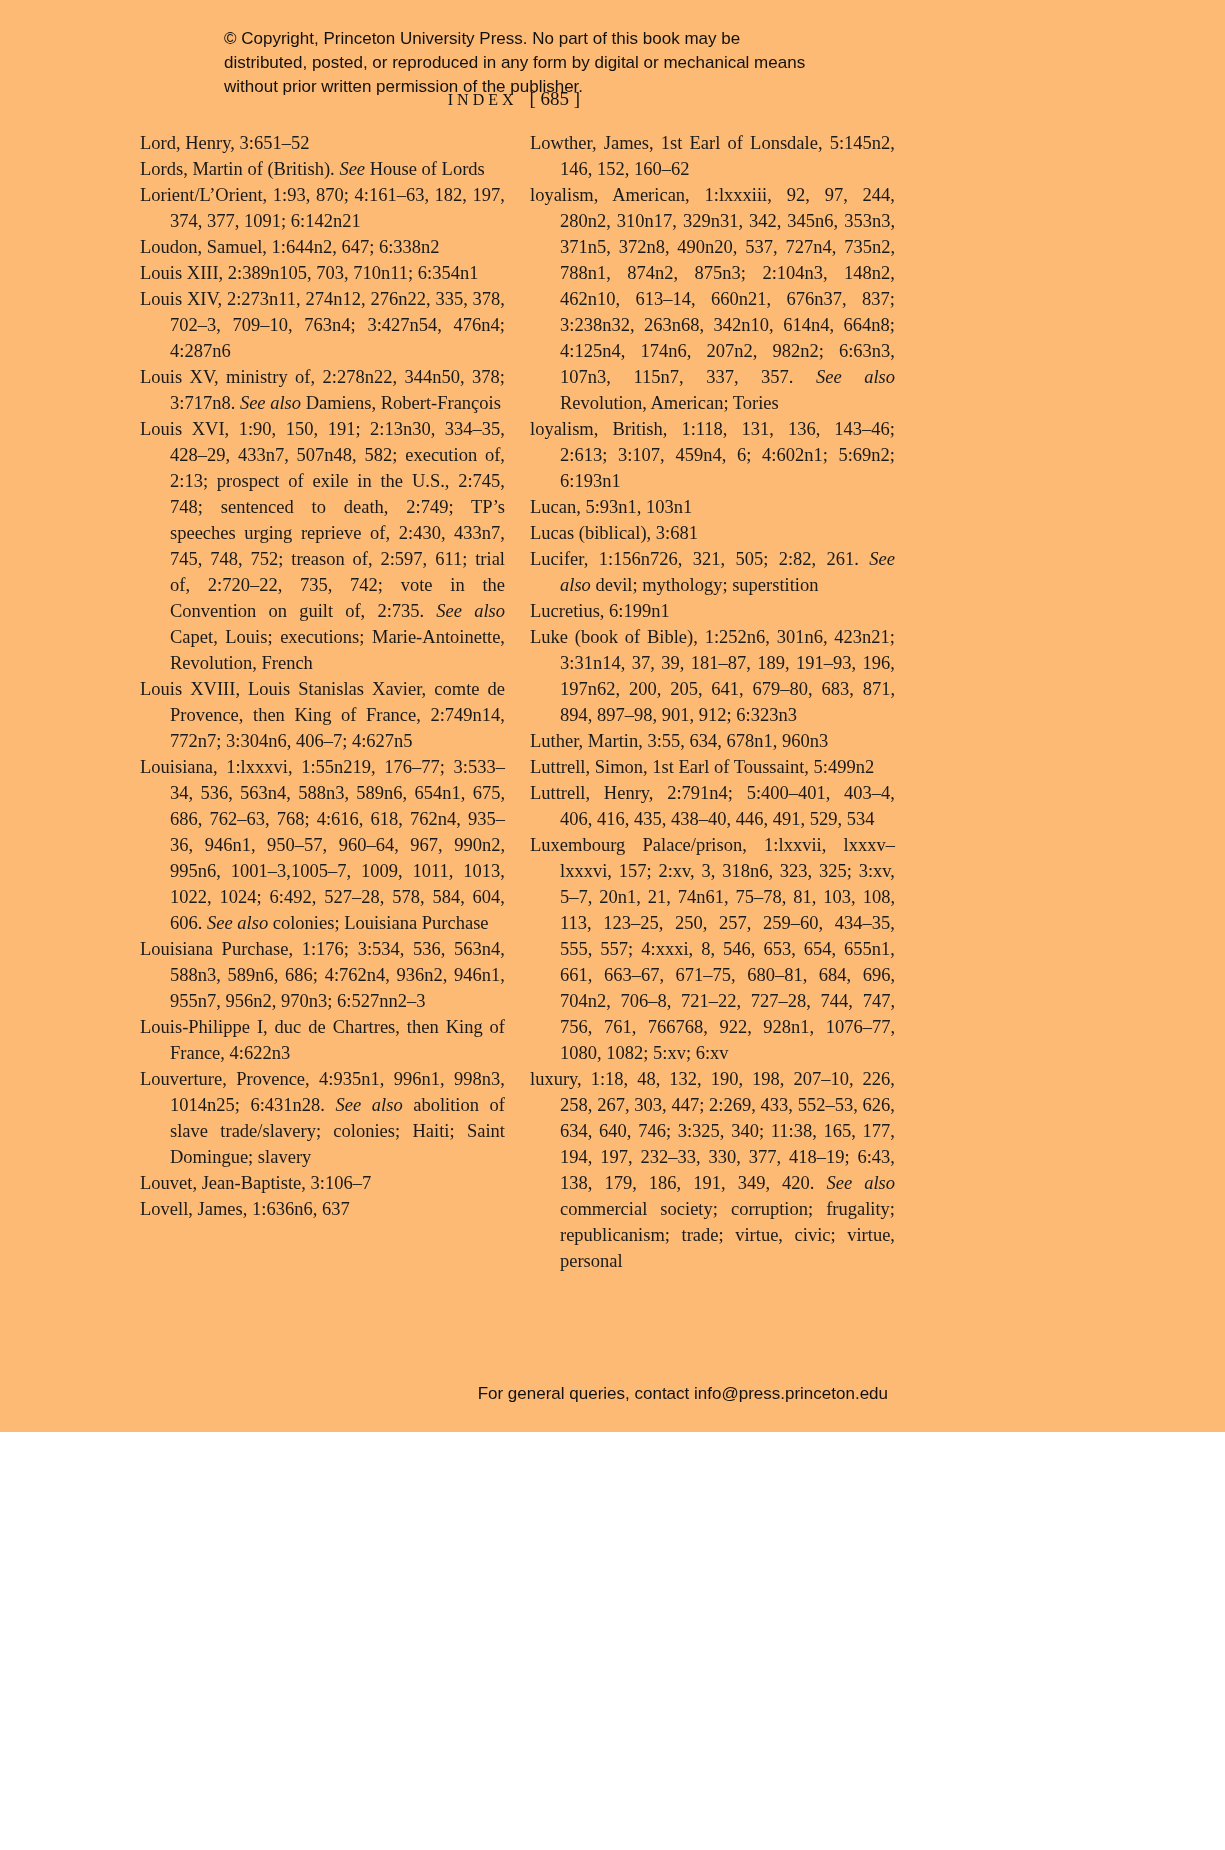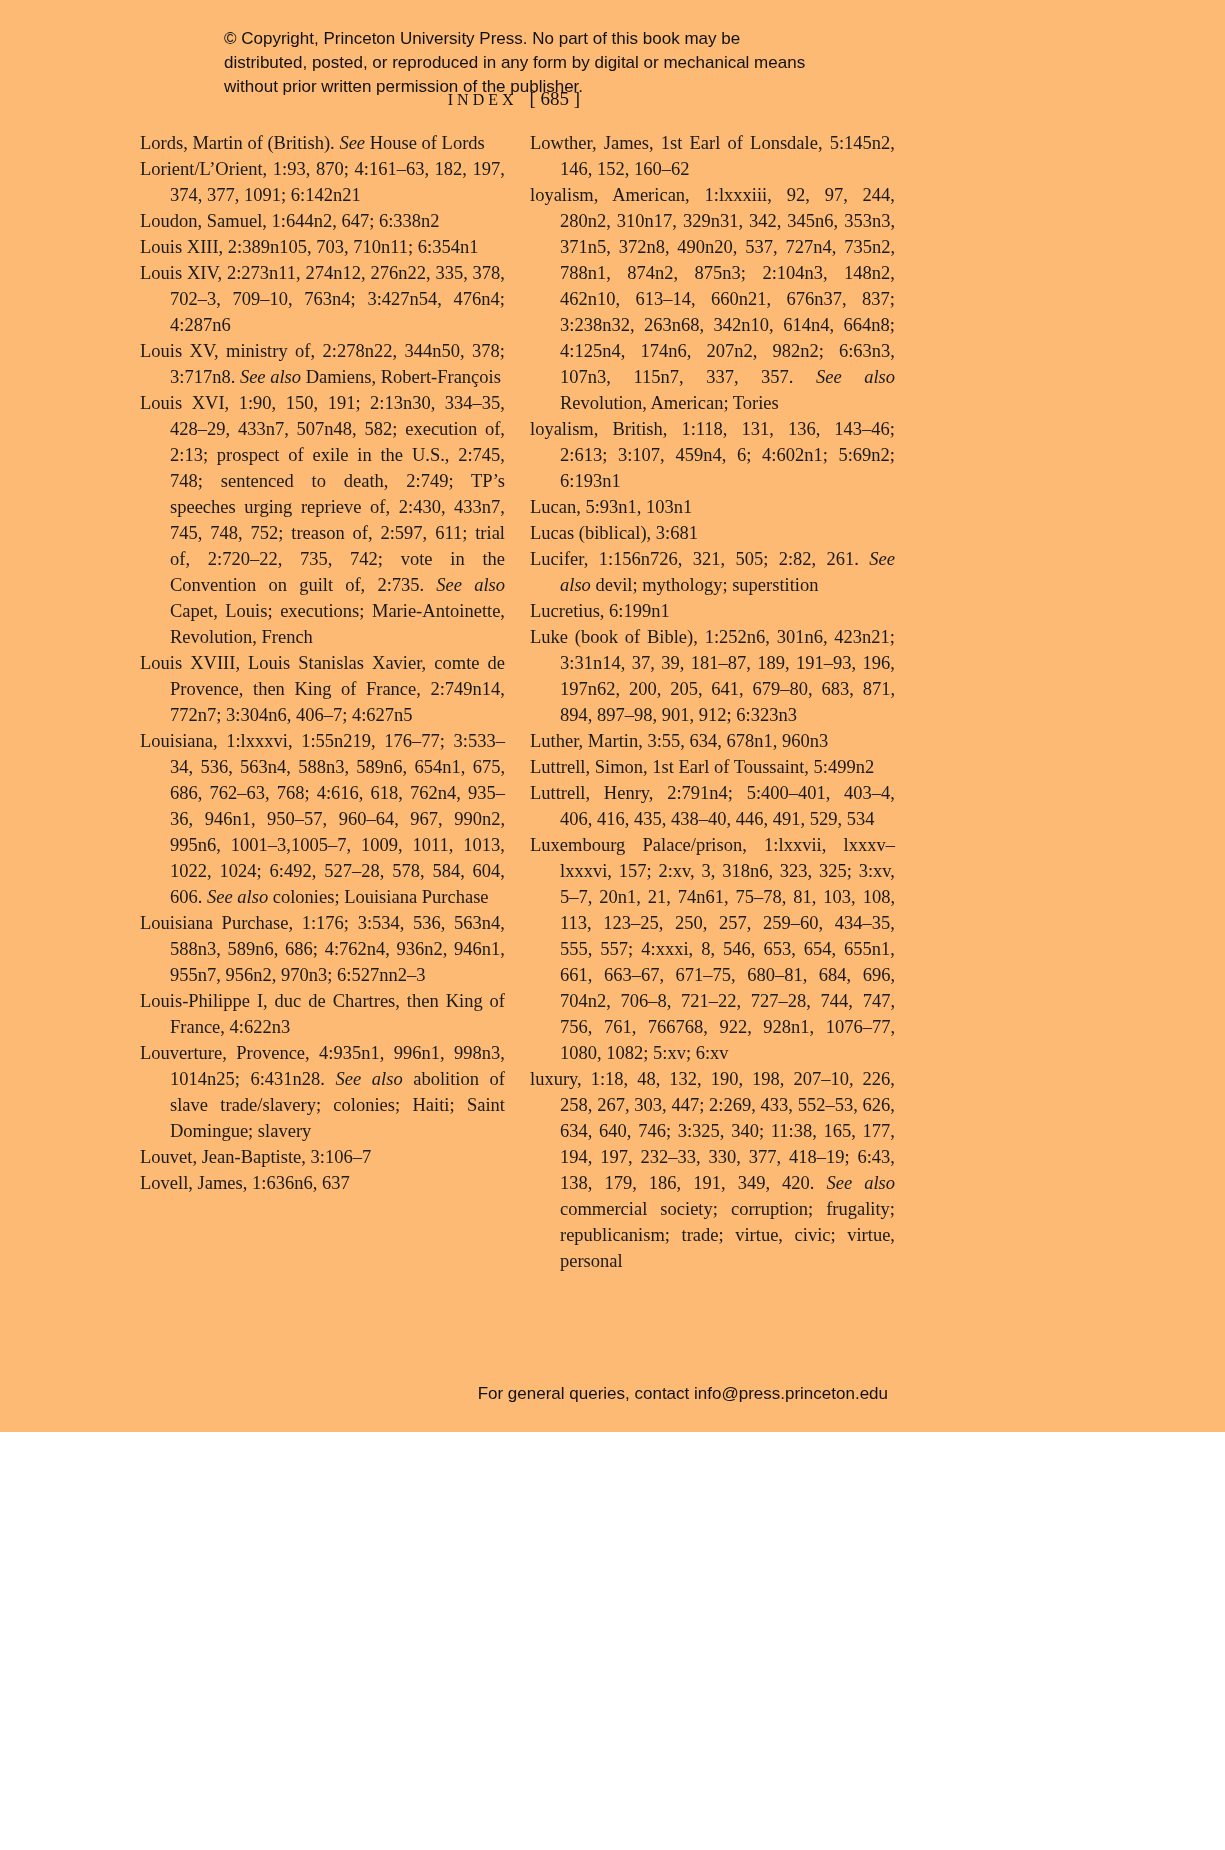--- a/index.html
+++ b/index.html
@@ -75,20 +75,21 @@
 <div class="page">
 
   <p class="copyright">© Copyright, Princeton University Press. No part of this book may be distributed, posted, or reproduced in any form by digital or mechanical means without prior written permission of the publisher.</p>
 
   <div class="running-head">
     <span class="index-label">INDEX</span><span class="page-number">[ 685 ]</span>
   </div>
 
   <main class="columns">
     <div class="col" id="col-left">
+        <p class="entry"><span>Lord, Henry, 3:651–52</span></p>
         <p class="entry"><span>Lords, Martin of (British). </span><i>See</i><span> House of Lords</span></p>
         <p class="entry"><span>Lorient/L’Orient, 1:93, 870; 4:161–63, 182, 197, 374, 377, 1091; 6:142n21</span></p>
         <p class="entry"><span>Loudon, Samuel, 1:644n2, 647; 6:338n2</span></p>
         <p class="entry"><span>Louis XIII, 2:389n105, 703, 710n11; 6:354n1</span></p>
         <p class="entry"><span>Louis XIV, 2:273n11, 274n12, 276n22, 335, 378, 702–3, 709–10, 763n4; 3:427n54, 476n4; 4:287n6</span></p>
         <p class="entry"><span>Louis XV, ministry of, 2:278n22, 344n50, 378; 3:717n8. </span><i>See also</i><span> Damiens, Robert-François</span></p>
         <p class="entry"><span>Louis XVI, 1:90, 150, 191; 2:13n30, 334–35, 428–29, 433n7, 507n48, 582; execution of, 2:13; prospect of exile in the U.S., 2:745, 748; sentenced to death, 2:749; TP’s speeches urging reprieve of, 2:430, 433n7, 745, 748, 752; treason of, 2:597, 611; trial of, 2:720–22, 735, 742; vote in the Convention on guilt of, 2:735. </span><i>See also</i><span> Capet, Louis; executions; Marie-Antoinette, Revolution, French</span></p>
         <p class="entry"><span>Louis XVIII, Louis Stanislas Xavier, comte de Provence, then King of France, 2:749n14, 772n7; 3:304n6, 406–7; 4:627n5</span></p>
         <p class="entry"><span>Louisiana, 1:lxxxvi, 1:55n219, 176–77; 3:533–34, 536, 563n4, 588n3, 589n6, 654n1, 675, 686, 762–63, 768; 4:616, 618, 762n4, 935–36, 946n1, 950–57, 960–64, 967, 990n2, 995n6, 1001–3,1005–7, 1009, 1011, 1013, 1022, 1024; 6:492, 527–28, 578, 584, 604, 606. </span><i>See also</i><span> colonies; Louisiana Purchase</span></p>
         <p class="entry"><span>Louisiana Purchase, 1:176; 3:534, 536, 563n4, 588n3, 589n6, 686; 4:762n4, 936n2, 946n1, 955n7, 956n2, 970n3; 6:527nn2–3</span></p>

